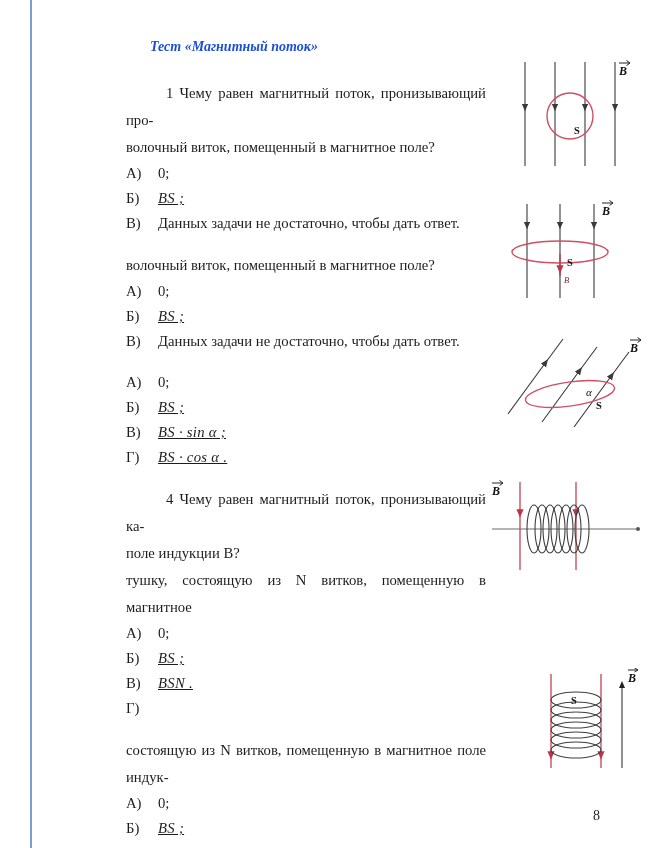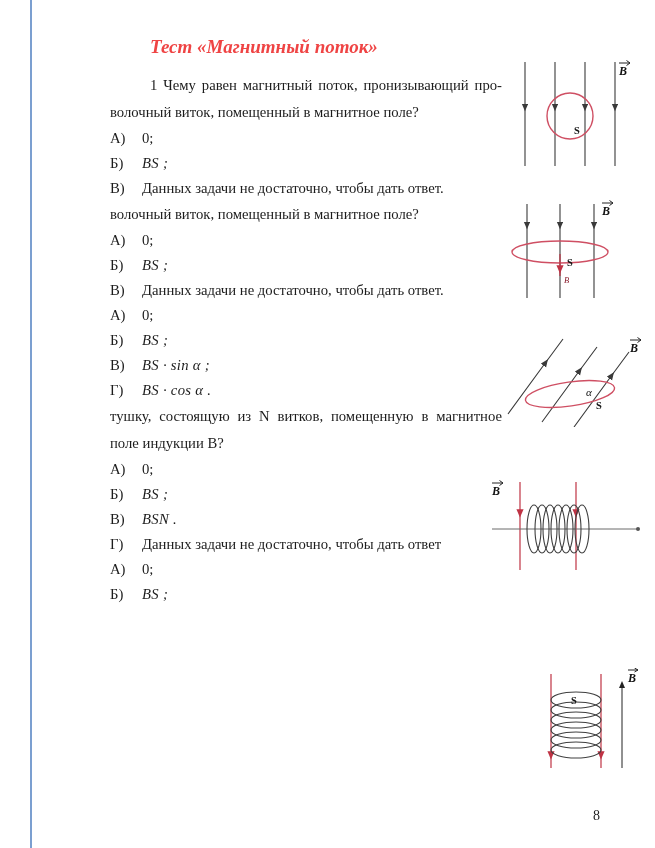--- a/index.html
+++ b/index.html
@@ -4,30 +4,30 @@
 <style>
   * { margin:0; padding:0; box-sizing:border-box; }
   html,body { background:#ffffff; }
   .page {
     position:relative; width:655px; height:848px; background:#ffffff;
     font-family:"Liberation Serif", serif; color:#1c1c1c; overflow:hidden;
   }
   .blue-line { position:absolute; left:30px; top:0; width:2px; height:848px; background:#7b9fd0; }
   .content { position:absolute; left:110px; top:36px; width:392px; }
   .title {
-    font-size:19px; font-weight:bold; font-style:italic;
-    line-height:22px; margin:0 0 14px 40px; color:#ef4444;
+    font-size:14px; font-weight:bold; font-style:italic;
+    line-height:22px; margin:0 0 22px 40px; color:#1d4ed8;
   }
-  .question { margin:0; }
+  .question { margin:16px; }
   .qline { font-size:14.7px; line-height:27px; }
   .qline.indent { text-indent:40px; }
   .qline.fill { text-align:justify; text-align-last:justify; }
   .option { display:flex; line-height:25px; font-size:14.7px; }
   .opt-label { width:32px; flex:0 0 32px; }
-  .opt-text.math { font-style:italic; letter-spacing:0.3px; }
+  .opt-text.math { font-style:italic; letter-spacing:0.3px;text-decoration:underline; }
   .diagram { position:absolute; }
   .d1 { left:505px; top:58px; }
   .d2 { left:502px; top:198px; }
   .d3 { left:500px; top:332px; }
   .d4 { left:488px; top:478px; }
   .d5 { left:538px; top:668px; }
   .page-number { position:absolute; left:593px; top:808px; font-size:14px; color:#222; }
   
   .fl { stroke:#3a3a3a; stroke-width:1.1; fill:none; }
   .redl { stroke:#bf3344; stroke-width:1.2; fill:none; }
@@ -95,41 +95,42 @@
         <span class="opt-label">В)</span>
         <span class="opt-text math">BS · sin α ;</span>
       </div>
       <div class="option">
         <span class="opt-label">Г)</span>
         <span class="opt-text math">BS · cos α .</span>
       </div>
     </div>
 
     <div class="question">
+      <p class="qline indent fill">4 Чему равен магнитный поток, пронизывающий ка-</p>
+      <p class="qline">поле индукции В?</p>
       <p class="qline fill">тушку, состоящую из N витков, помещенную в магнитное</p>
-      <p class="qline">поле индукции В?</p>
       <div class="option">
         <span class="opt-label">А)</span>
         <span class="opt-text">0;</span>
       </div>
       <div class="option">
         <span class="opt-label">Б)</span>
         <span class="opt-text math">BS ;</span>
       </div>
       <div class="option">
         <span class="opt-label">В)</span>
         <span class="opt-text math">BSN .</span>
       </div>
       <div class="option">
         <span class="opt-label">Г)</span>
-        <span class="opt-text">Данных задачи не достаточно, чтобы дать ответ</span>
-      </div>
-    </div>
-
-    <div class="question">
+      </div>
+    </div>
+
+    <div class="question">
+      <p class="qline fill">состоящую из N витков, помещенную в магнитное поле индук-</p>
       <div class="option">
         <span class="opt-label">А)</span>
         <span class="opt-text">0;</span>
       </div>
       <div class="option">
         <span class="opt-label">Б)</span>
         <span class="opt-text math">BS ;</span>
       </div>
     </div>
   </div>

